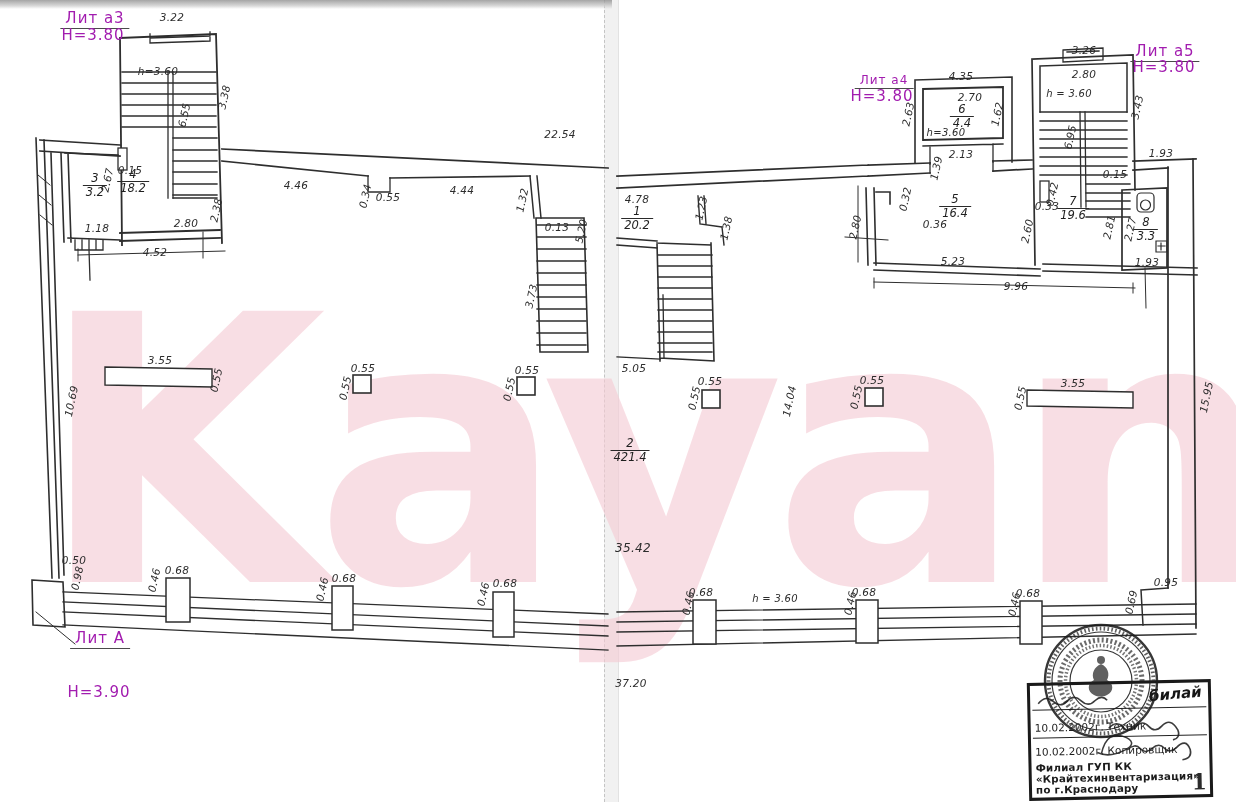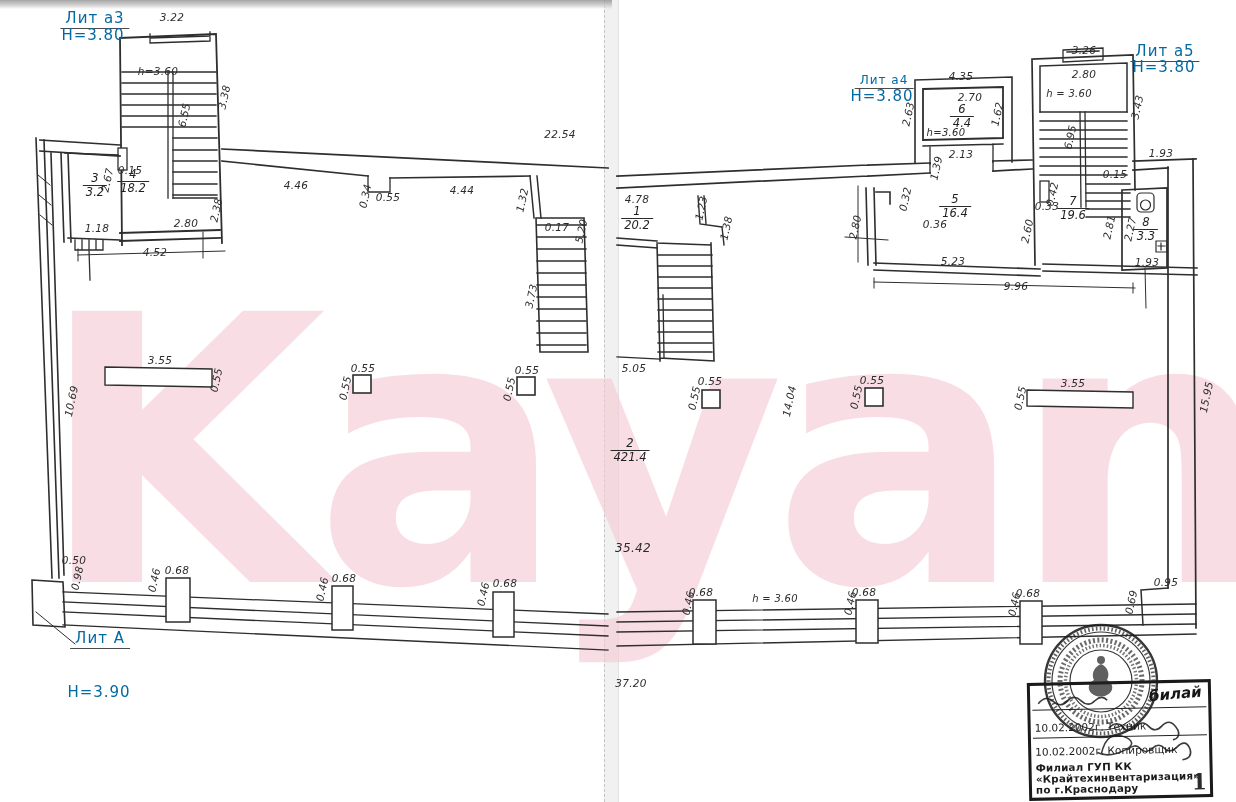--- a/index.html
+++ b/index.html
@@ -13,21 +13,21 @@
   .scan-top{position:absolute;left:0;top:0;width:612px;height:9px;z-index:6;
     background:linear-gradient(to bottom,#8f8f8f,#cfcfcf 65%,rgba(255,255,255,0));opacity:.8;}
   .seam{position:absolute;left:604px;top:0;width:13px;height:802px;z-index:0;
     background:#f1f1f1;border-left:1px dashed #c4c4c4;border-right:1px solid #e2e2e2;}
   
   svg.plan{position:absolute;left:0;top:0;z-index:2;}
   
   #labels{position:absolute;left:0;top:0;width:1236px;height:802px;z-index:3;pointer-events:none;}
   .lbl{position:absolute;font-style:italic;font-size:10.5px;color:#2c2c2c;white-space:nowrap;
     letter-spacing:.3px;transform:translate(-50%,-50%) rotate(var(--r,0deg));}
-  .lbl.big{font-style:normal;color:#0369a1;letter-spacing:1px;}
+  .lbl.big{font-style:normal;color:#a21caf;letter-spacing:1px;}
   .lbl.u{border-bottom:1.6px solid #4a4a4a;padding:0 5px 1px 5px;}
   .frac{position:absolute;transform:translate(-50%,0);font-style:italic;font-size:11.5px;
     color:#1f1f1f;text-align:center;line-height:1.15;}
   .frac .den{display:block;border-top:1.3px solid #2a2a2a;padding:0 3px;}
   
   #title{position:absolute;left:0;top:0;width:1236px;height:130px;z-index:7;pointer-events:none;}
   .tl{position:absolute;color:#4e4e4e;font-size:23px;letter-spacing:1.5px;white-space:nowrap;}
   
   #stamp{position:absolute;left:1028px;top:681px;width:178px;height:112px;z-index:8;
     border:3px solid #1a1a1a;background:rgba(255,255,255,.93);transform:rotate(-1.2deg);
@@ -178,21 +178,21 @@
       <span class="lbl" style="left: 97px; top: 228px; --r: 0deg;">1.18</span>
       <span class="lbl" style="left: 186px; top: 223px; --r: 0deg;">2.80</span>
       <span class="lbl" style="left: 216px; top: 210px; --r: -78deg;">2.38</span>
       <span class="lbl" style="left: 155px; top: 252px; --r: 0deg;">4.52</span>
       <span class="lbl" style="left: 560px; top: 134px; --r: 0deg;">22.54</span>
       <span class="lbl" style="left: 296px; top: 185px; --r: 0deg;">4.46</span>
       <span class="lbl" style="left: 365px; top: 196px; --r: -78deg;">0.34</span>
       <span class="lbl" style="left: 388px; top: 197px; --r: 0deg;">0.55</span>
       <span class="lbl" style="left: 462px; top: 190px; --r: 0deg;">4.44</span>
       <span class="lbl" style="left: 522px; top: 200px; --r: -78deg;">1.32</span>
-      <span class="lbl" style="left: 557px; top: 227px; --r: 0deg;">0.17</span>
+      <span class="lbl" style="left: 557px; top: 227px; --r: 0deg;">0.13</span>
       <span class="lbl" style="left: 581px; top: 231px; --r: -78deg;">5.20</span>
       <span class="lbl" style="left: 531px; top: 296px; --r: -78deg;">3.73</span>
       <span class="lbl" style="left: 71px; top: 401px; --r: -78deg;">10.69</span>
       <span class="lbl" style="left: 160px; top: 360px; --r: 0deg;">3.55</span>
       <span class="lbl" style="left: 216px; top: 380px; --r: -78deg;">0.55</span>
       <span class="lbl" style="left: 363px; top: 368px; --r: 0deg;">0.55</span>
       <span class="lbl" style="left: 345px; top: 388px; --r: -78deg;">0.55</span>
       <span class="lbl" style="left: 527px; top: 370px; --r: 0deg;">0.55</span>
       <span class="lbl" style="left: 509px; top: 389px; --r: -78deg;">0.55</span>
       <span class="lbl" style="left: 74px; top: 560px; --r: 0deg;">0.50</span>

